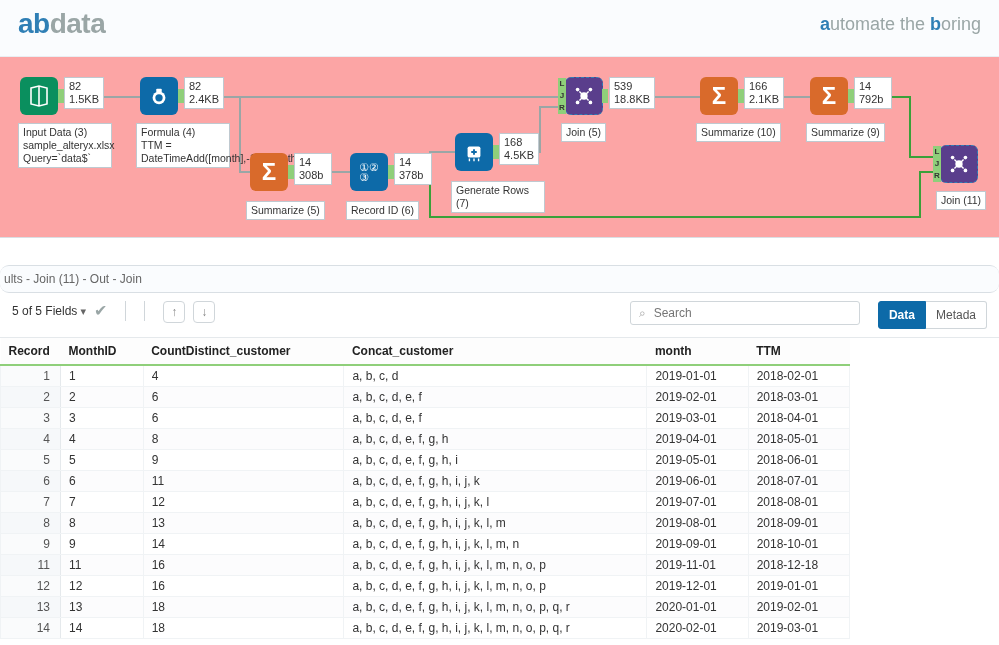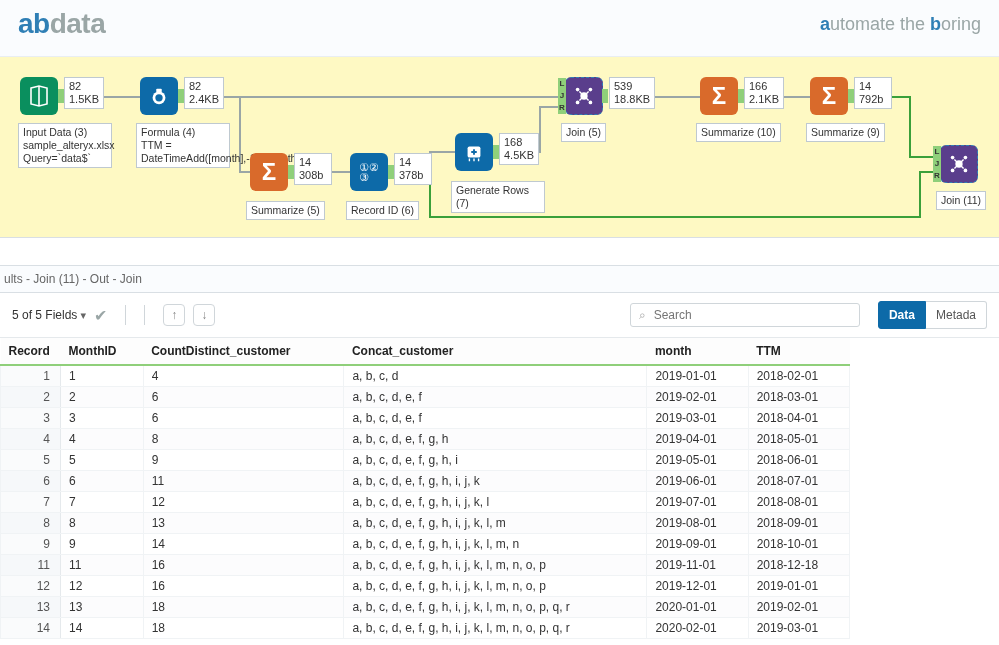--- a/index.html
+++ b/index.html
@@ -19,21 +19,21 @@
     border-bottom: 1px solid #e9eef2;
   }
   .logo { font-size: 28px; font-weight: 700; letter-spacing: -0.5px; color: #9aa6a6; }
   .logo .ab { color: #2f7fb5; }
   .tagline { font-size: 18px; color: #9aa6a6; font-weight: 400; }
   .tagline .b1 { color: #2f7fb5; font-weight: 600; }
   
   .canvas {
     position: relative;
     height: 180px;
-    background: #fef9c3;
+    background: #fca5a5;
     overflow: hidden;
   }
   .node-group { position: absolute; display: flex; align-items: flex-start; }
   .tool-icon {
     width: 38px; height: 38px;
     border-radius: 6px;
     display: flex; align-items: center; justify-content: center;
     font-size: 20px; color: #fff;
     position: relative;
   }
@@ -76,24 +76,24 @@
   }
   svg.wire-path { position: absolute; top: 0; left: 0; pointer-events: none; }
 
   
   .divider-gap { height: 28px; border-top: 1px solid #d9dfe4; background: #fff; }
   .results-hdr {
     background: #fafcfe;
     border-top: 1px solid #d9dfe4;
     border-bottom: 1px solid #d9dfe4;
     padding: 6px 4px;
-    font-size: 12px; color: #666;
+    font-size: 12px; color: #666; border-radius: 9px;
   }
   .toolbar {
-    display: flex; align-items: center;
+    display: flex; align-items: flex-start;
     padding: 8px 12px;
     gap: 18px;
     border-bottom: 1px solid #e5e9ec;
   }
   .toolbar .group { display: flex; align-items: center; gap: 8px; }
   .toolbar .dd::after { content: " ▾"; font-size: 11px; color: #666; }
   .check { color: #9aa6a6; font-size: 16px; }
   .arrow-btn {
     width: 22px; height: 22px; border: 1px solid #d0d6da; border-radius: 4px;
     display: flex; align-items: center; justify-content: center; color: #888;

